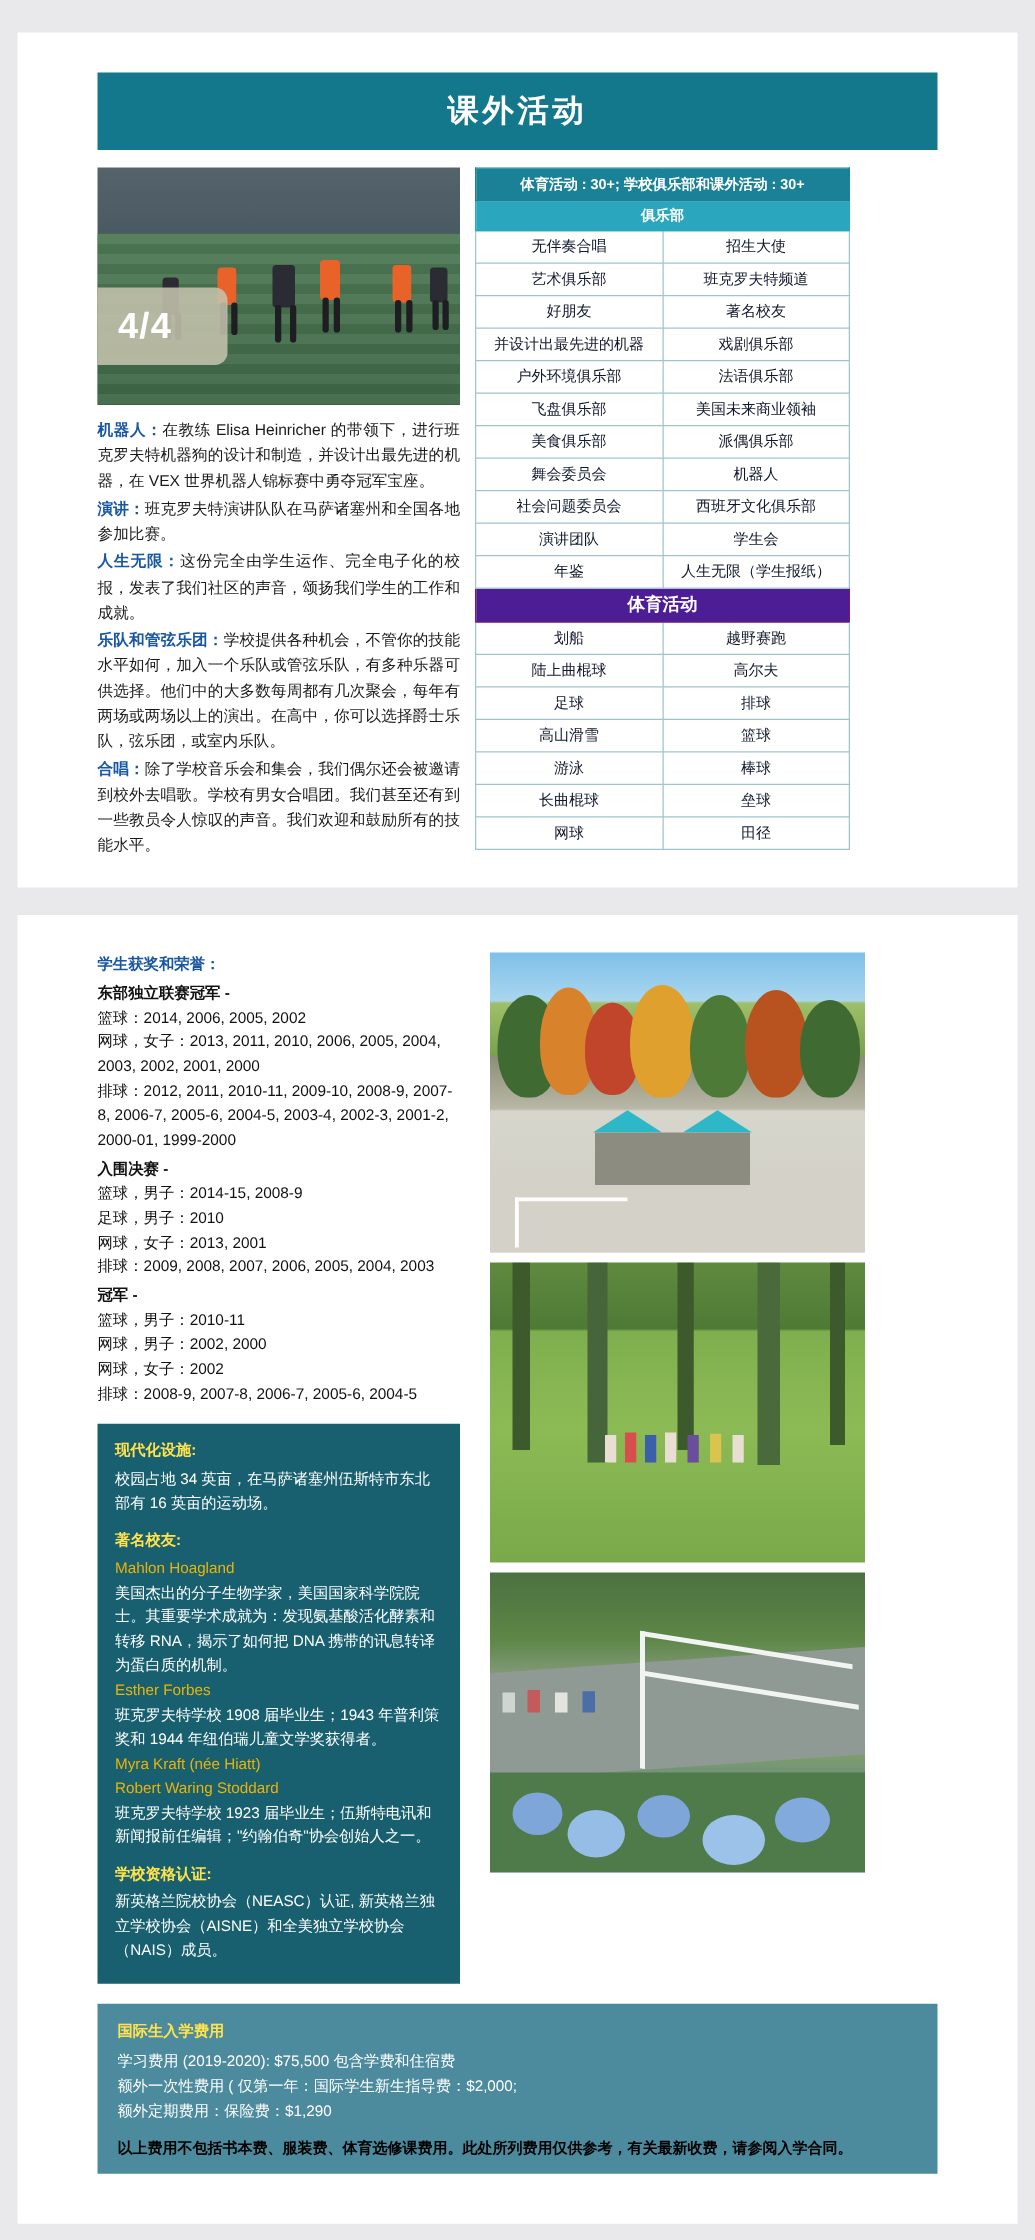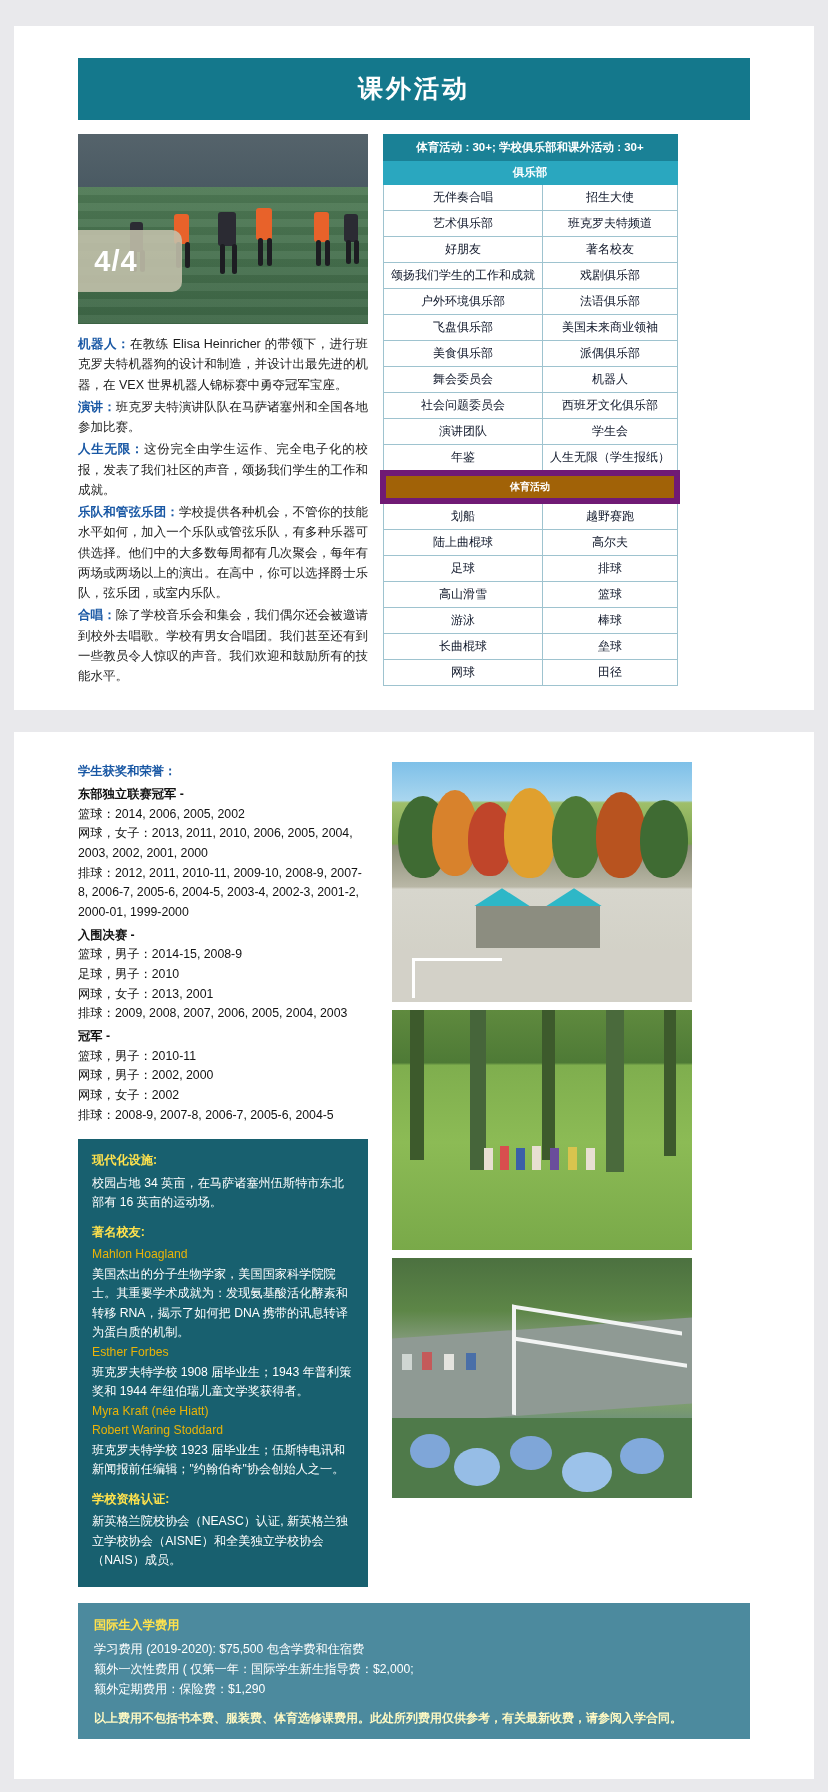--- a/index.html
+++ b/index.html
@@ -125,25 +125,25 @@
     padding: 5px 2px;
   }
   .act-sub td {
     background: #2aa7bf;
     color: #ffffff;
     font-weight: bold;
     font-size: 11.5px;
     border: 1px solid #2aa7bf;
   }
   .act-sub2 td {
-    background: #a16207;
-    color: #ffffff;
-    font-weight: bold;
-    font-size: 10px;
-    border: 6px solid #701a75;
+    background: #4c1d95;
+    color: #ffffff;
+    font-weight: bold;
+    font-size: 14px;
+    border: 1px solid #701a75;
   }
 
   
   .bottom-content {
     display: flex;
     margin: 0 64px;
     gap: 24px;
     align-items: flex-start;
   }
   .awards {
@@ -196,21 +196,21 @@
     margin: 16px 64px 0 64px;
     background: #4c8a9e;
     color: #ffffff;
     padding: 12px 16px 10px 16px;
     font-size: 12.2px;
     line-height: 1.65;
   }
   .fees-box .fh { color: #ffe24d; font-weight: bold; margin-bottom: 4px; }
   .fees-note {
     margin-top: 10px;
-    color: #fef9c3;
+    color: #000000;
     font-weight: bold;
     font-size: 12px;
   }
   .top-strip {
     height: 14px;
     width: 100%;
     background: #e9e9ec;
   }
 </style>
 </head>
@@ -273,21 +273,21 @@
             </tr>
           <tr>
               <td>艺术俱乐部</td>
               <td>班克罗夫特频道</td>
             </tr>
           <tr>
               <td>好朋友</td>
               <td>著名校友</td>
             </tr>
           <tr>
-              <td>颂扬我们学生的工作和成就</td>
+              <td>并设计出最先进的机器</td>
               <td>戏剧俱乐部</td>
             </tr>
           <tr>
               <td>户外环境俱乐部</td>
               <td>法语俱乐部</td>
             </tr>
           <tr>
               <td>飞盘俱乐部</td>
               <td>美国未来商业领袖</td>
             </tr>

